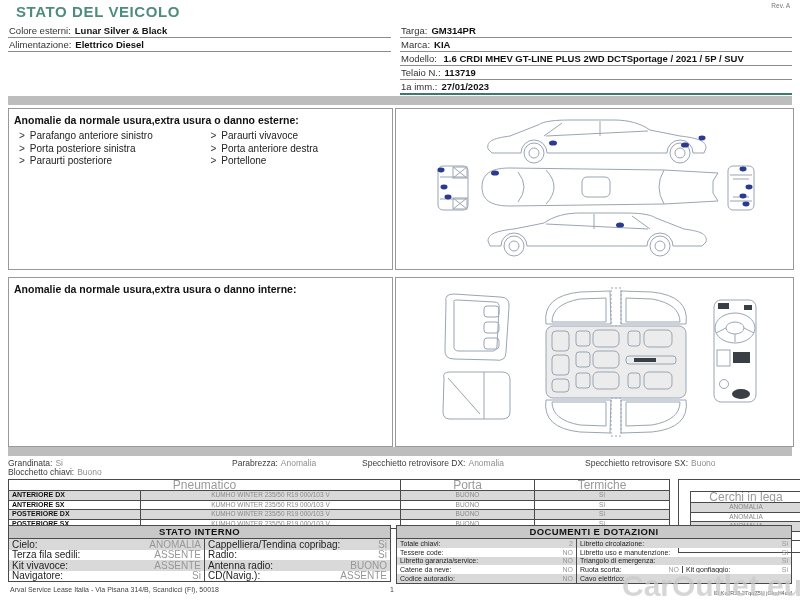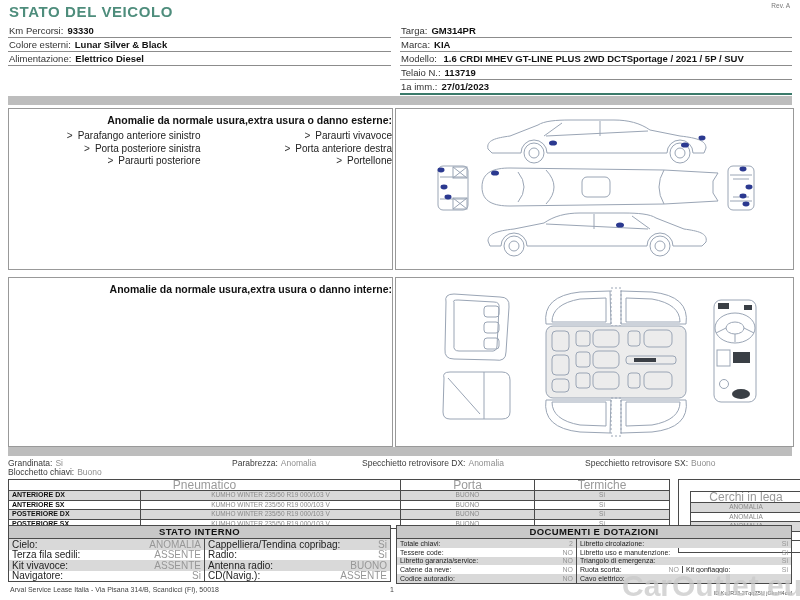--- a/index.html
+++ b/index.html
@@ -1,38 +1,38 @@
 <!DOCTYPE html>
 <html><head>
 <meta charset="utf-8">
 <style>
   html,body{margin:0;padding:0;background:#fff;}
   .page{position:relative;width:800px;height:600px;background:#fff;overflow:hidden;
         font-family:"Liberation Sans",sans-serif;color:#222;}
 
   
-  .title{position:absolute;left:9px;top:3px;font-size:15px;font-weight:bold;
+  .title{position:absolute;left:16px;top:3px;font-size:15px;font-weight:bold;
          letter-spacing:.6px;color:#4e8d7c;}
   .rev{position:absolute;right:10px;top:2px;font-size:6.5px;color:#777;}
   .hblock{position:absolute;top:24px;}
   .hblock.left{left:8px;width:383px;}
   .hblock.right{left:400px;width:392px;}
   .hl{display:flex;border-bottom:1px solid #8c8c8c;font-size:9.5px;line-height:11px;
       padding:1px 0 1px 1px;}
   .hl .lab{color:#333;margin-right:4px;white-space:nowrap;}
   .hl .val{font-weight:bold;color:#111;}
   .hl.wrap{display:block;}
   .hl.wrap .val{display:inline;}
   .hl.teal{border-bottom:2px solid #3a7a6a;}
 
   .graybar{position:absolute;left:8px;width:784px;height:9px;background:#bdbdbd;}
   .bar1{top:96px;} .bar2{top:447px;}
 
   
-  .box{position:absolute;border:1px solid #999;background:#fff;text-align:right;}
+  .box{position:absolute;border:1px solid #999;background:#fff;}
   .ext-l{left:8px;top:108px;width:383px;height:160px;}
   .ext-r{left:395px;top:108px;width:397px;height:160px;}
   .int-l{left:8px;top:277px;width:383px;height:168px;}
   .int-r{left:395px;top:277px;width:397px;height:168px;}
   .sec-head{font-weight:bold;font-size:10.5px;padding:5px 0 4px 5px;color:#111;}
   .cols{display:flex;font-size:10px;color:#222;}
   .cols .c{width:50%;}
   .itm{padding-left:10px;line-height:12.5px;white-space:nowrap;}
   .itm .mk{margin-right:5px;color:#333;}
 
@@ -85,24 +85,20 @@
 </style>
 </head>
 <body>
 
 <div class="page">
 
   <div class="title">STATO DEL VEICOLO</div>
   <div class="rev">Rev. A</div>
 
   <div class="hblock left">
-    <div class="hl">
-      <span class="lab">Km Percorsi:</span>
-      <span class="val">93330</span>
-    </div>
     <div class="hl">
       <span class="lab">Colore esterni:</span>
       <span class="val">Lunar Silver &amp; Black</span>
     </div>
     <div class="hl">
       <span class="lab">Alimentazione:</span>
       <span class="val">Elettrico Diesel</span>
     </div>
   </div>
 

